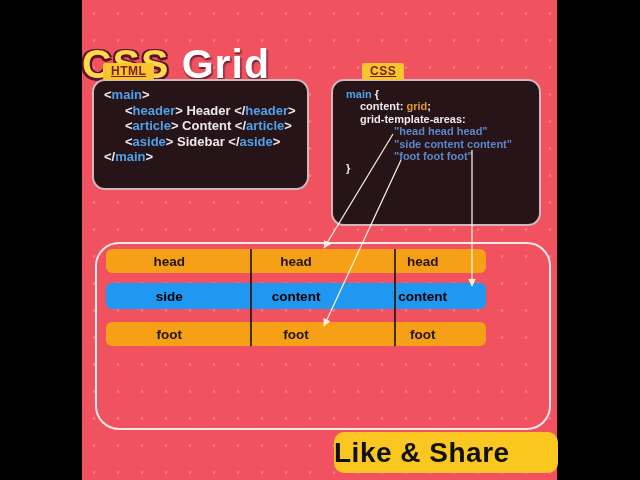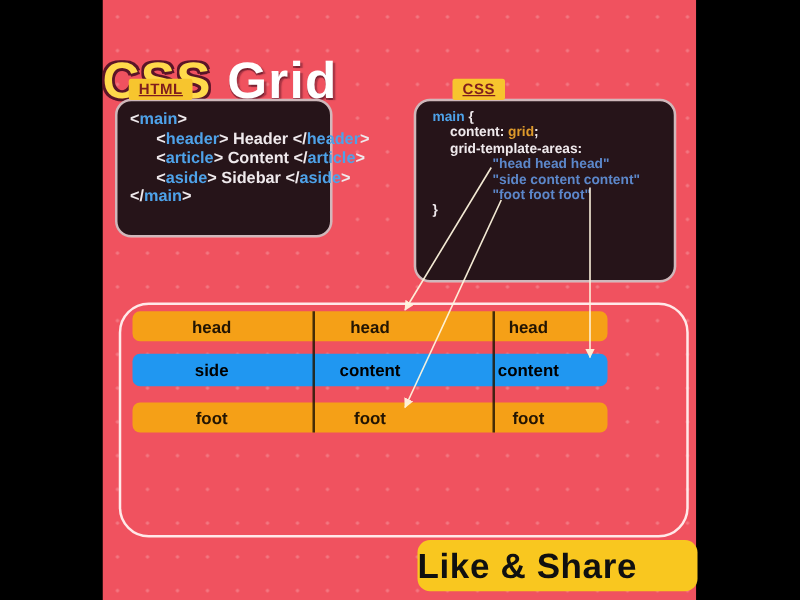--- a/index.html
+++ b/index.html
@@ -37,21 +37,21 @@
     font-size:12px;font-weight:bold;padding:1px 8px 2px 8px;border-radius:2px;
     letter-spacing:.5px;
     text-decoration:underline;
   }
   .badge.html{left:103px;top:63px;}
   .badge.css{left:362px;top:63px;}
   .panel{
     position:absolute;background:#261419;border:2px solid rgba(250,225,228,.8);
     border-radius:13px;box-sizing:border-box;z-index:2;
   }
-  .panel.html{left:92px;top:79px;width:174px;height:111px;padding:6px 6px 0 10px;}
+  .panel.html{left:92px;top:79px;width:217px;height:111px;padding:6px 6px 0 10px;}
   .panel.css{left:331px;top:79px;width:210px;height:147px;padding:7px 6px 0 13px;}
   .code-line{white-space:nowrap;font-weight:bold;}
   .panel.html .code-line{font-size:13px;line-height:15.5px;}
   .panel.css  .code-line{font-size:11px;line-height:12.4px;}
   .panel.html .ind1{padding-left:21px;}
   .panel.css  .ind1{padding-left:14px;}
   .panel.css  .ind2{padding-left:48px;}
   .tk-w{color:#EFE9EC;}
   .tk-b{color:#4EA2E9;}
   .tk-o{color:#DE9A2B;}

